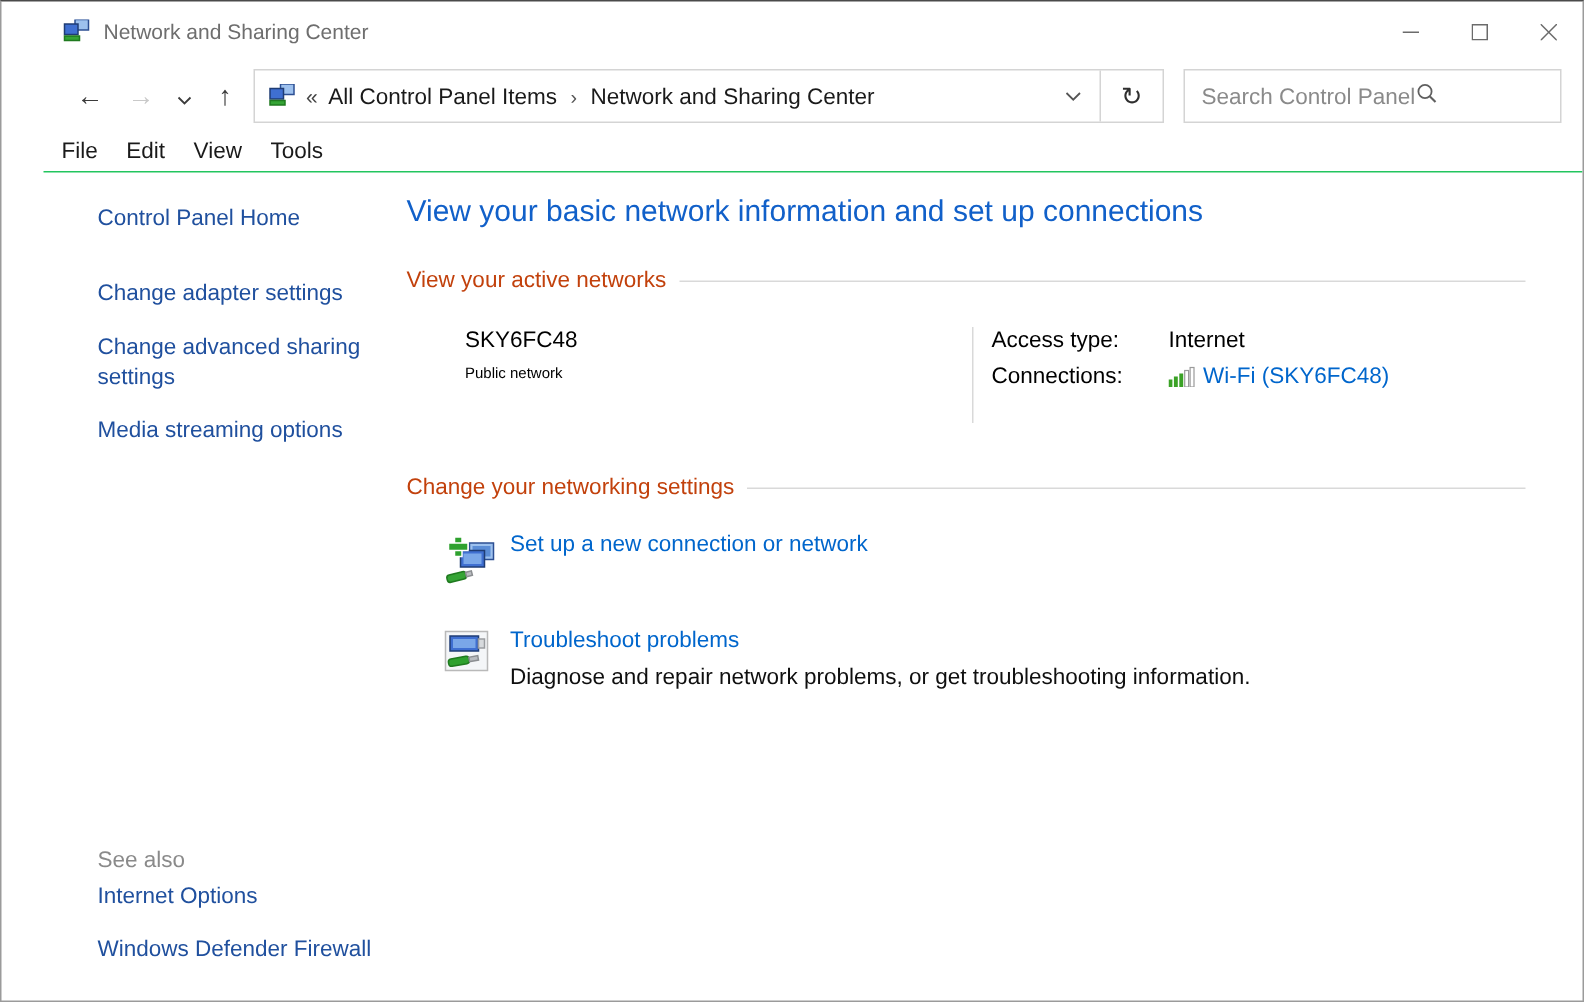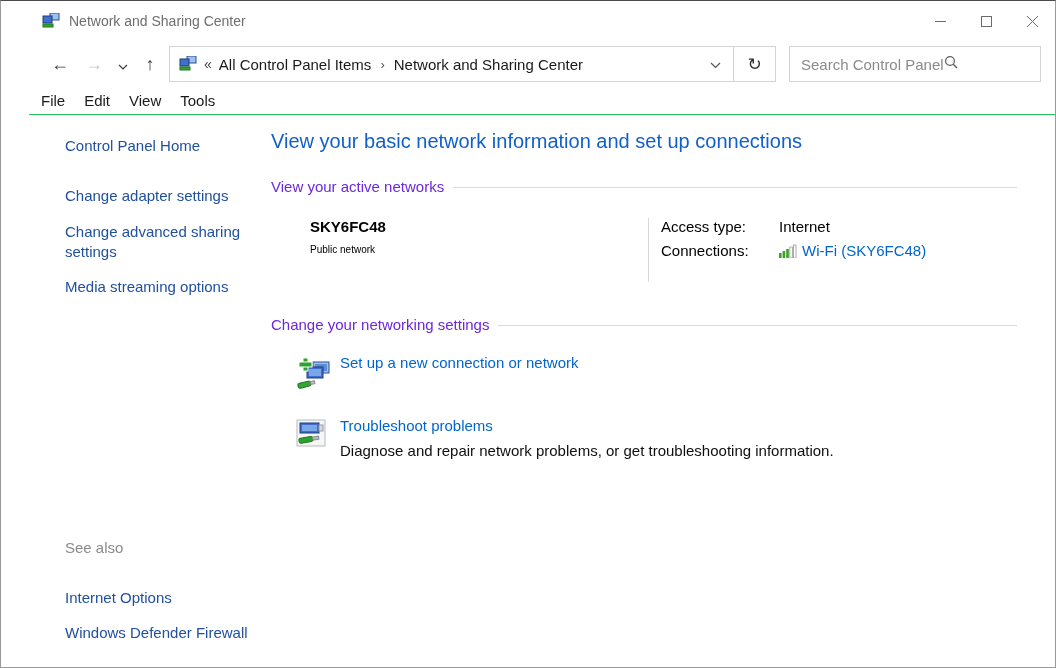--- a/index.html
+++ b/index.html
@@ -43,31 +43,31 @@
   .menu-item{ margin-right:19px; }
 
   
   .content{ display:flex; height:552px; }
   .sidebar{ width:242px; flex:0 0 auto; display:flex; flex-direction:column;
             padding:21px 0 24px 36px; font-size:15px; line-height:1.35; }
   .side-link{ color:var(--sidebar-link,#20509E); margin-bottom:15px; cursor:pointer; }
   .cpl-home{ margin-bottom:30px; }
   .wrap-narrow{ width:182px; }
   .see-also{ margin-top:auto; }
-  .see-also-label{ color:#8a8a8a; margin-bottom:29px; }
+  .see-also-label{ color:#8a8a8a; margin-bottom:3px; }
 
   .main{ flex:1; padding:9px 38px 0 0; }
   .page-heading{ font-size:20px; font-weight:400; color:var(--heading-blue,#1160C9);
                  margin:6px 0 25px 0; }
-  .section-row{ display:flex; align-items:center; font-size:15px; color:#6d28d9; }
+  .section-row{ display:flex; align-items:center; font-size:15px; color:#c2410c; }
   .section-row .rule{ flex:1; border-top:1px solid var(--divider,#d9d9d9); margin-left:9px; margin-top:2px; }
 
   .network-row{ display:flex; margin:23px 0 0 39px; min-height:64px; }
   .net-left{ width:338px; }
-  .net-name{ font-weight:bold; font-size:15px; color:#000; }
+  .net-name{ font-weight:normal; font-size:15px; color:#000; }
   .net-type{ font-size:10px; color:#000; margin-top:9px; }
   .net-divider{ border-left:1px solid var(--divider,#d9d9d9); }
   .net-right{ padding-left:12px; }
   .net-kv{ display:flex; align-items:center; font-size:15px; color:#000; margin-bottom:7px; }
   .net-kv .kv-label{ width:118px; }
   .kv-value{ color:#000; }
   .wifi-icon{ margin-right:5px; display:inline-flex; }
   .link{ color:var(--link-blue,#0066CC); cursor:pointer; }
 
   .settings-block{ margin-top:34px; }

